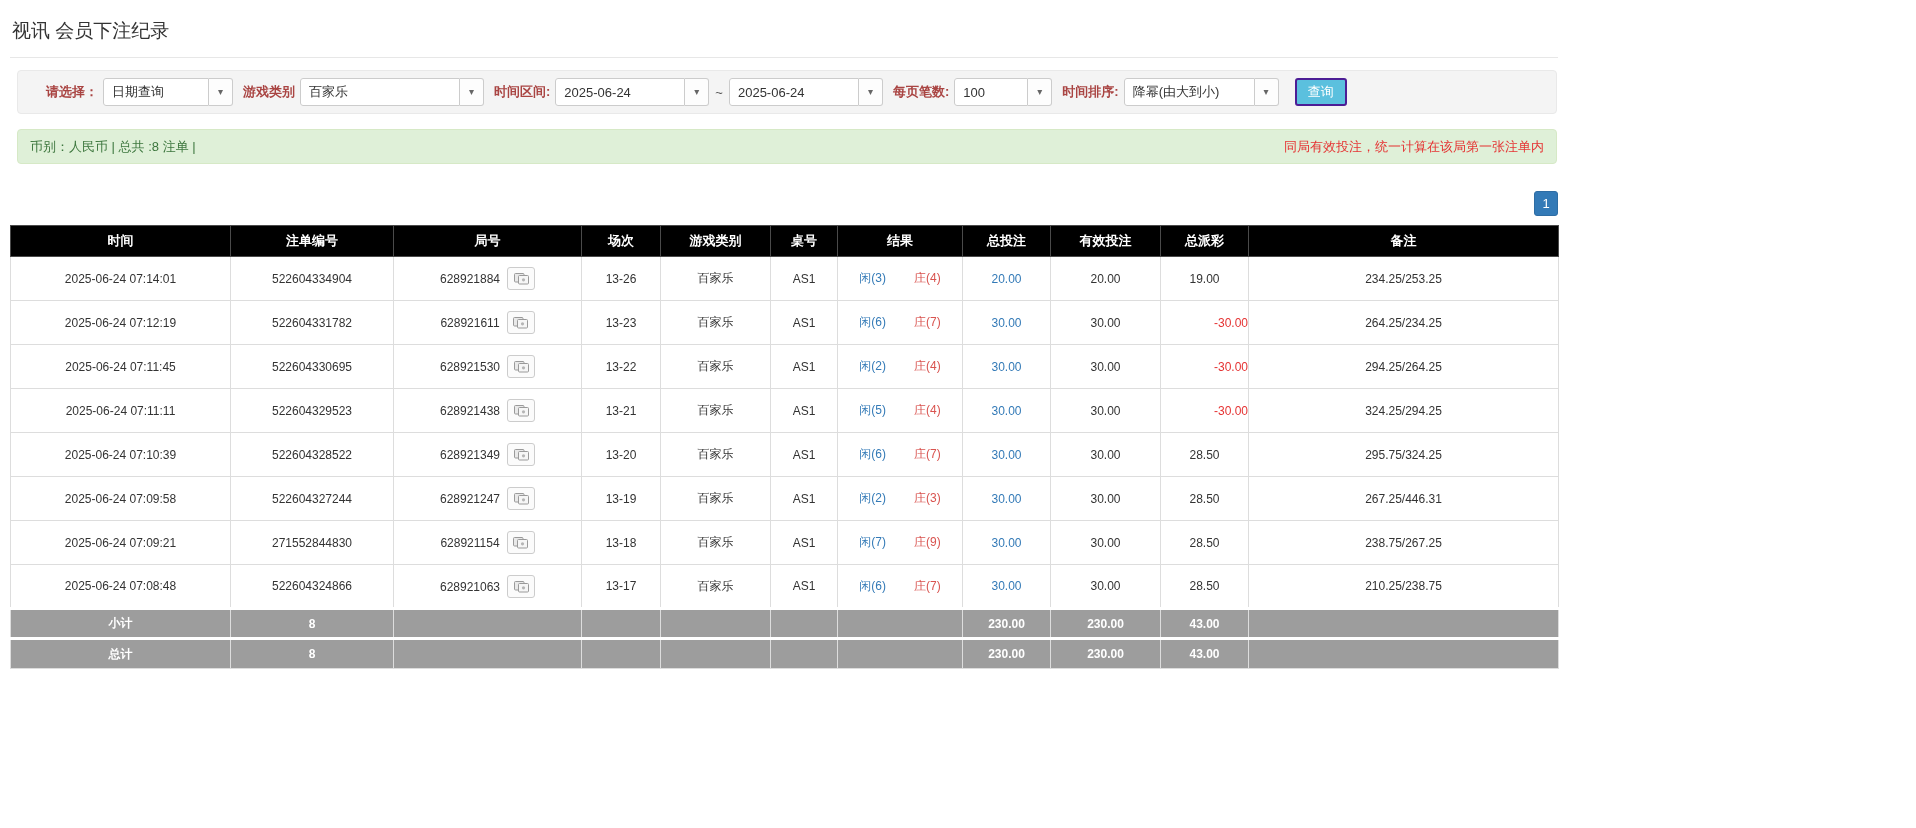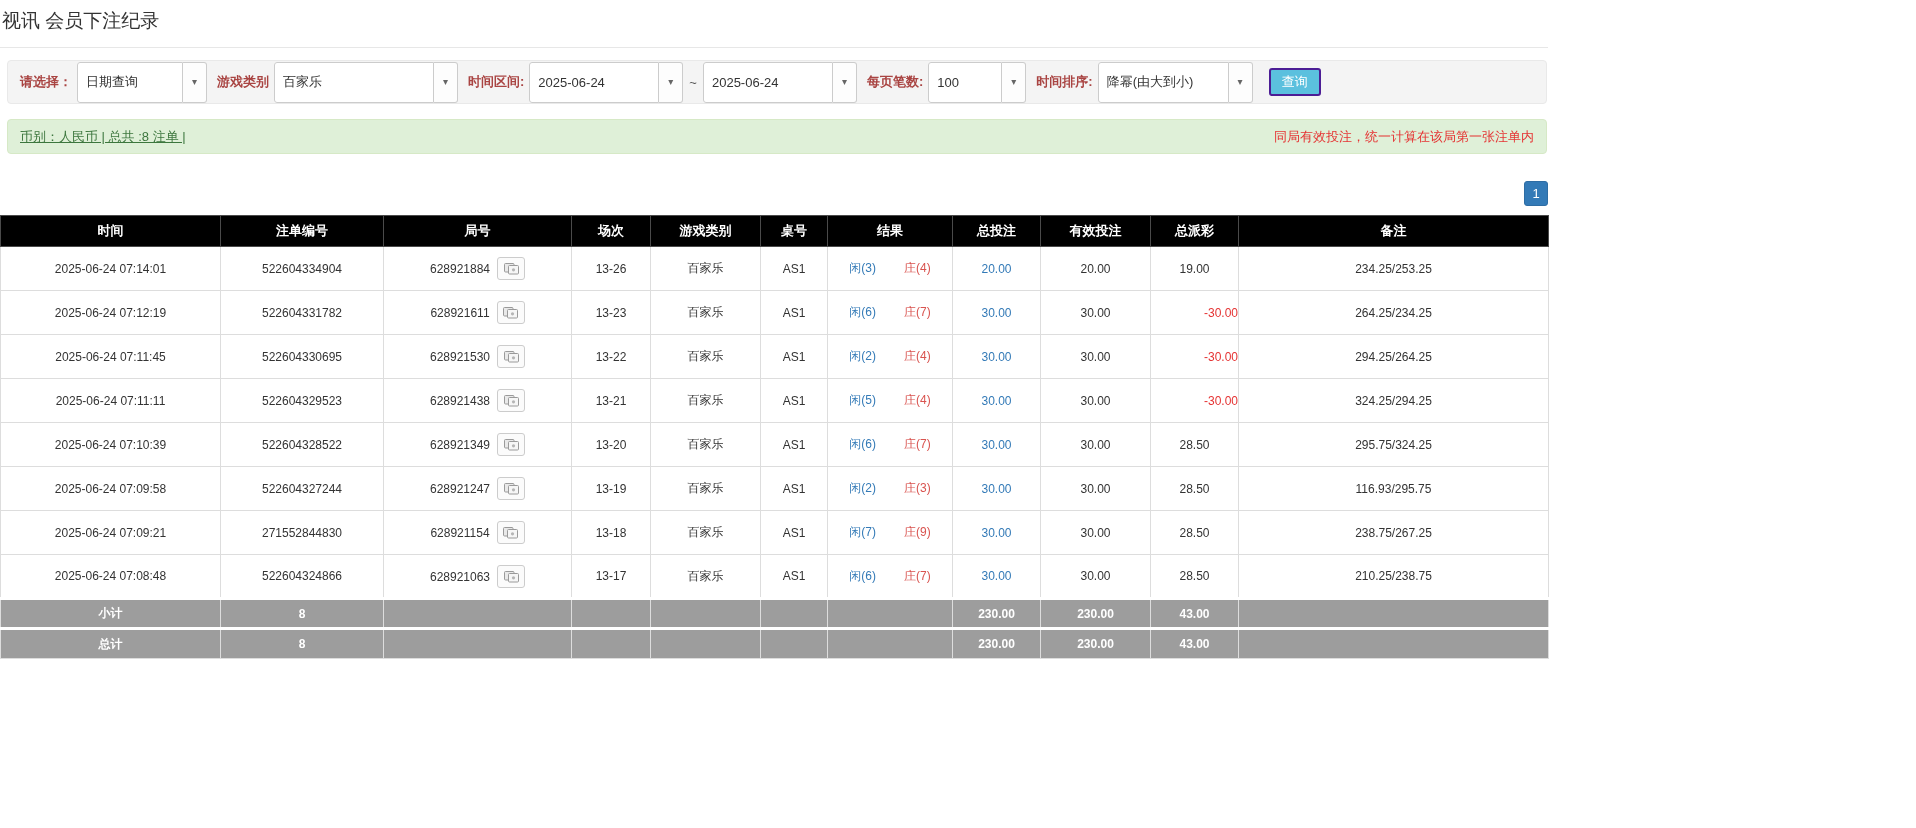--- a/index.html
+++ b/index.html
@@ -2,40 +2,40 @@
 <html style="--accent-blue: #337ab7; --link-blue: #337ab7; --player-blue: #337ab7; --banker-red: #d9534f; --danger-red: #e53333; --negative-red: #e53333; --label-red: #a94442; --success-bg: #dff0d8; --success-border: #d6e9c6; --header-bg: #000000; --footer-bg: #9d9d9d; --search-btn-bg: #5bc0de;"><head>
 <meta charset="utf-8">
 <style>
   * { box-sizing: border-box; margin: 0; padding: 0; }
   html, body { background: #fff; }
   body {
     width: 1916px; height: 828px; overflow: hidden;
     font-family: "Liberation Sans", "DejaVu Sans", sans-serif;
     font-size: 13px; color: #333;
   }
-  .page { }
+  .page { padding: 10px; }
   .page-title {
     font-size: 19px; font-weight: 400; color: #333;
     padding: 8px 2px 13px 2px;
     width: 1548px;
     border-bottom: 1px solid #e7e7e7;
   }
   
   .filter-bar {
     width: 1540px; margin: 12px 0 0 7px;
     background: #f4f4f4; border: 1px solid #e9e9e9; border-radius: 4px;
     padding: 7px 10px; height: 44px;
     display: flex; align-items: center;
   }
   .filter-label {
     color: var(--label-red); font-weight: bold; font-size: 13px;
     margin: 0 5px 0 10px; white-space: nowrap;
   }
-  .filter-label:first-child { margin-left: 2px; }
-  .combo { display: inline-flex; align-items: stretch; height: 41px; background: #fff; border-radius: 3px; }
+  .filter-label:first-child { margin-left: 18px; }
+  .combo { display: inline-flex; align-items: stretch; height: 28px; background: #fff; border-radius: 3px; }
   .combo-field {
     display: inline-flex; align-items: center;
     background: #fff; border: 1px solid #ccc; border-radius: 3px 0 0 3px;
     padding: 0 8px; font-size: 13px; color: #333; white-space: nowrap;
   }
   .combo-btn {
     width: 24px; display: inline-flex; align-items: center; justify-content: center;
     background: #fdfdfd; border: 1px solid #ccc; border-left: 0;
     border-radius: 0 3px 3px 0; color: #666; cursor: pointer;
   }
@@ -48,21 +48,21 @@
     font-family: inherit;
   }
   
   .summary-bar {
     width: 1540px; margin: 15px 0 0 7px;
     background: var(--success-bg); border: 1px solid var(--success-border); border-radius: 4px;
     padding: 8px 12px; height: 35px;
     display: flex; align-items: center; justify-content: space-between;
     font-size: 13px;
   }
-  .summary-left { color: #3c763d; text-decoration: underline; }
+  .summary-left { color: #3c763d; }
   .summary-right { color: var(--danger-red); }
   
   .pagination { width: 1548px; display: flex; justify-content: flex-end; margin: 27px 0 9px 0; }
   .page-btn {
     min-width: 24px; height: 25px; padding: 0 7px;
     display: flex; align-items: center; justify-content: center;
     background: var(--accent-blue); border: 1px solid #2e6da4; border-radius: 3px;
     color: #fff; font-size: 13px; cursor: pointer;
   }
   
@@ -322,21 +322,21 @@
     </td>
     <td>13-19</td>
     <td>百家乐</td>
     <td>AS1</td>
     <td>
       <span class="player">闲(2)</span><span class="banker">庄(3)</span>
     </td>
     <td class="blue">30.00</td>
     <td>30.00</td>
     <td>28.50</td>
-    <td>116.93/295.75</td>
+    <td>267.25/446.31</td>
   </tr>
 
   <tr class="data-row">
     <td>2025-06-24 07:09:21</td>
     <td>271552844830</td>
     <td>
       <span class="round-id">628921154</span><span class="icon-btn">
               <svg width="15" height="13" viewBox="0 0 15 13" aria-hidden="true">
                 <rect x="0.5" y="1.5" width="9.5" height="8.5" rx="1" fill="#e9e9e9" stroke="#9a9a9a"></rect>
                 <rect x="4.5" y="3.5" width="10" height="8.5" rx="1" fill="#f6f6f6" stroke="#9a9a9a"></rect>

